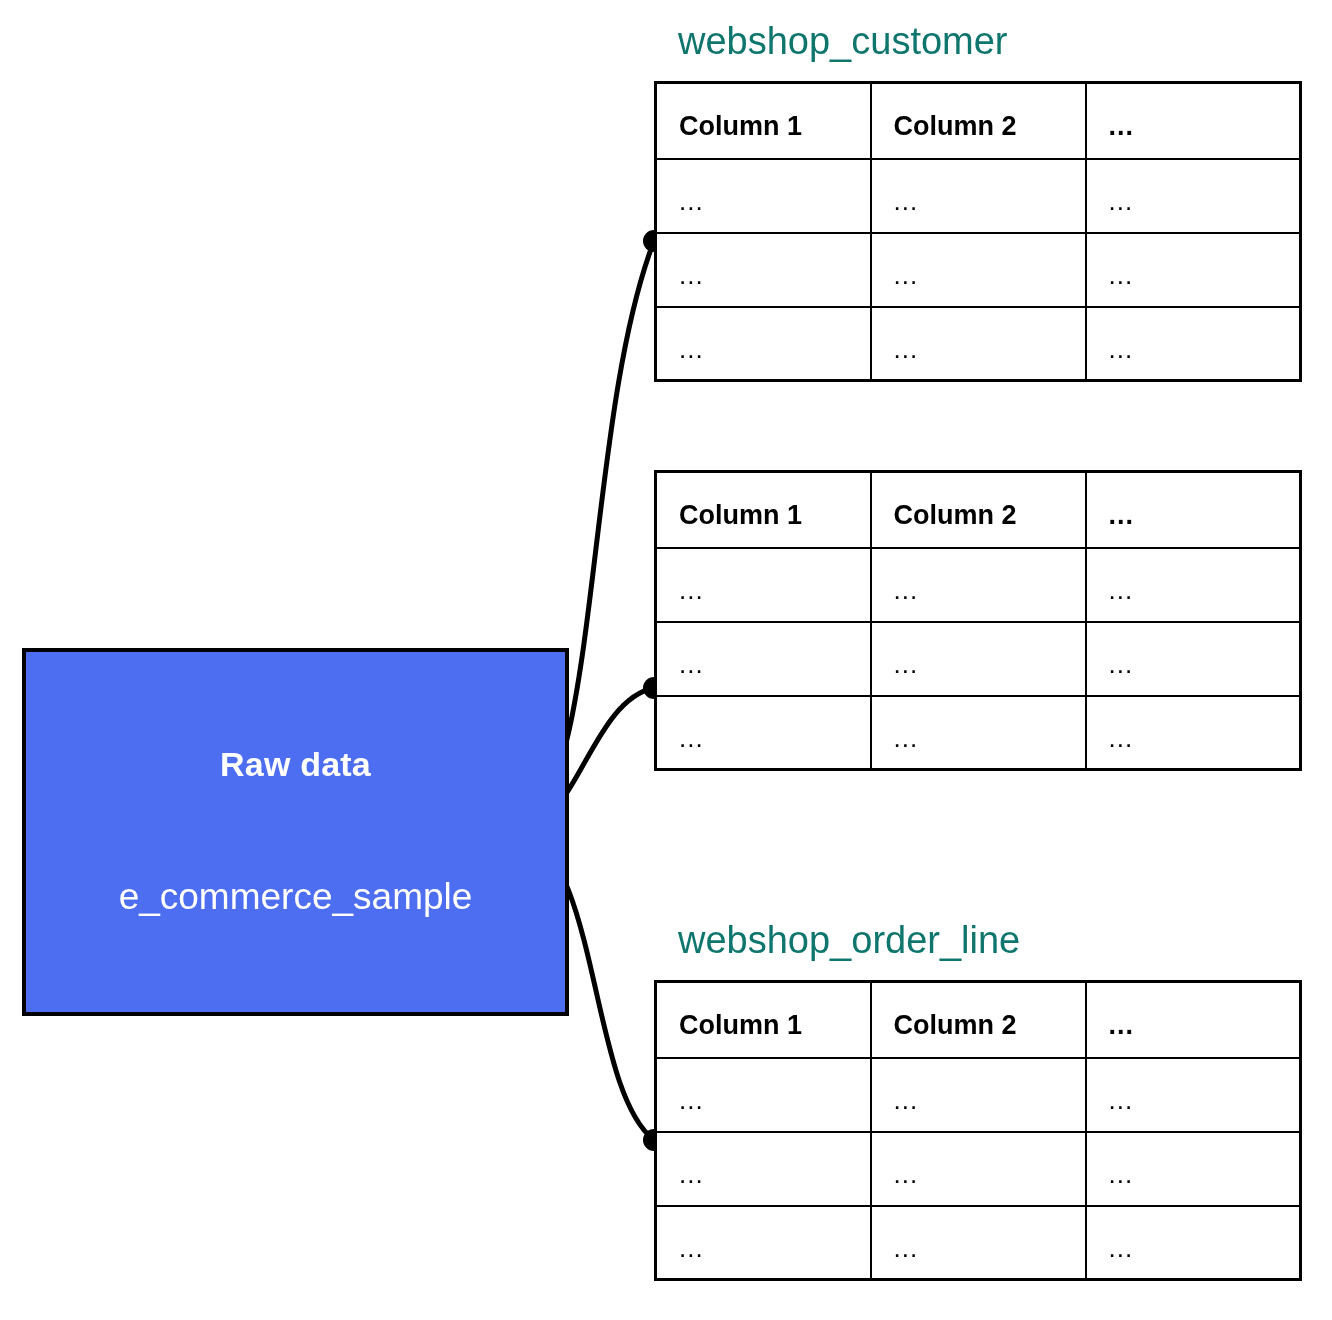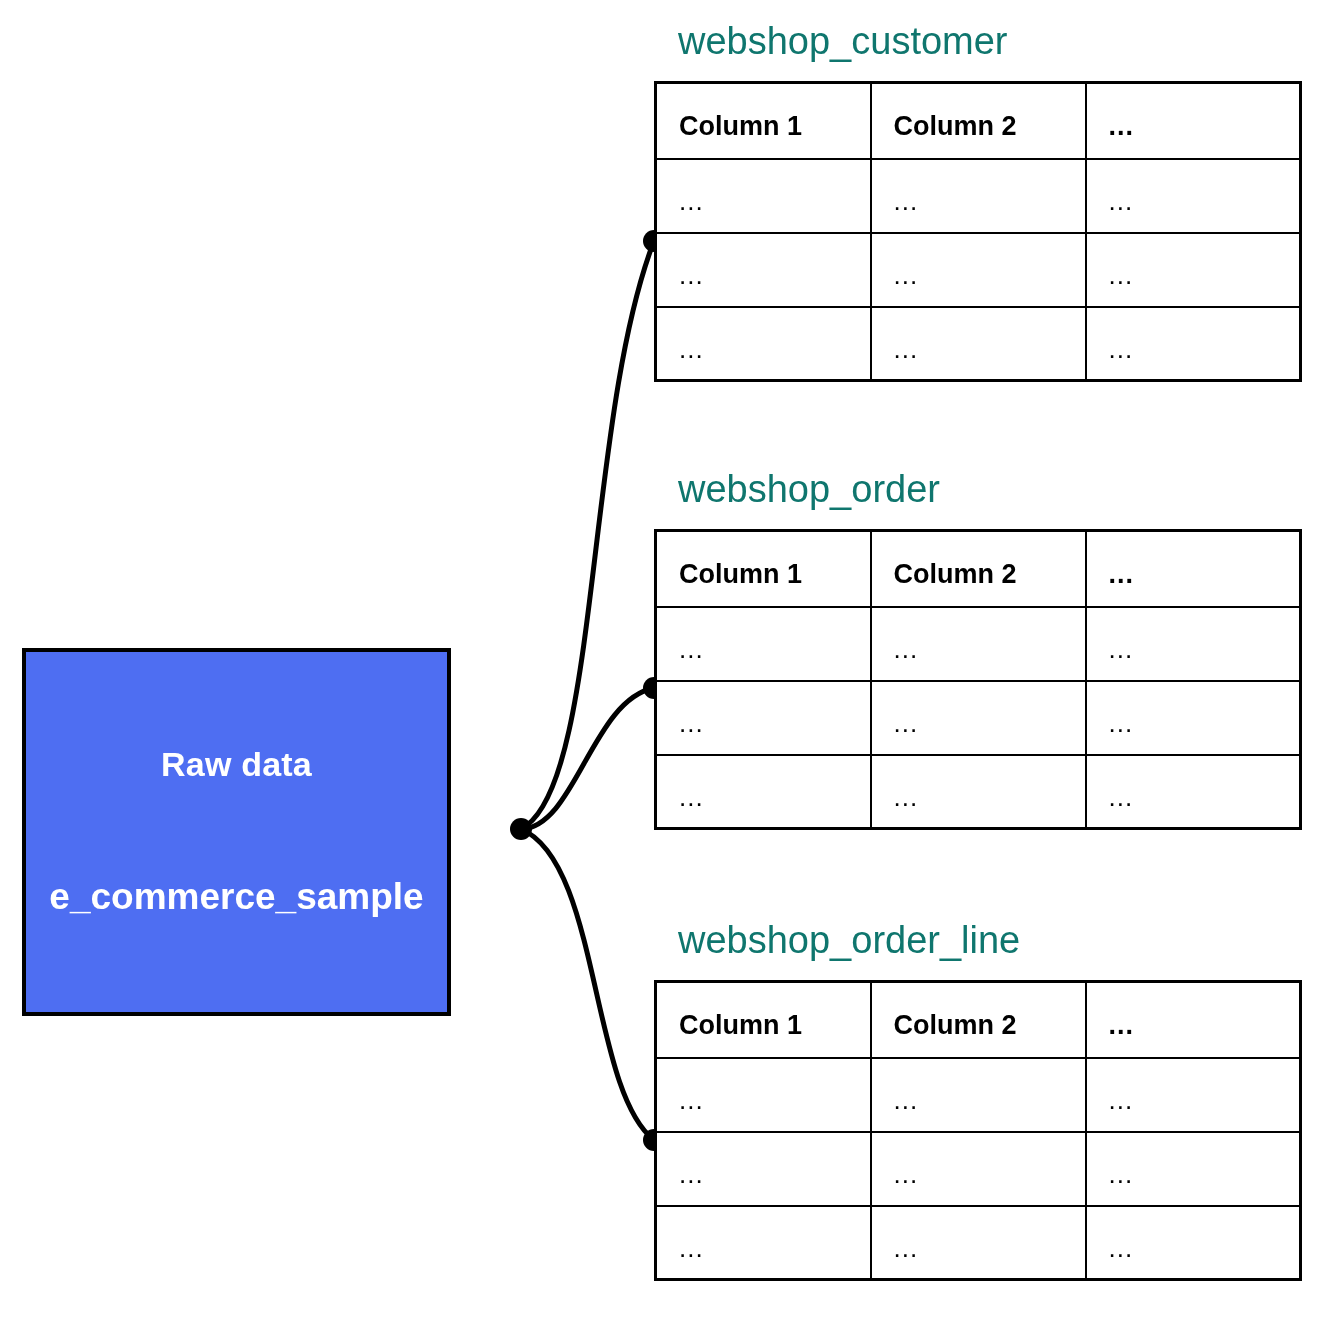--- a/index.html
+++ b/index.html
@@ -28,42 +28,42 @@
     width: 1332px;
     height: 1320px;
     pointer-events: none;
   }
 
   
   .source-box {
     position: absolute;
     left: 22px;
     top: 648px;
-    width: 429px;
+    width: 547px;
     height: 368px;
     background: #4e6ef2;
     border: 4px solid #000000;
     box-sizing: border-box;
     display: flex;
     flex-direction: column;
     align-items: center;
     justify-content: center;
   }
   .source-title {
     color: #ffffff;
     font-size: 34px;
     font-weight: bold;
     line-height: 1.2;
     letter-spacing: 0.2px;
     text-align: center;
   }
   .source-subtitle {
     color: #ffffff;
     font-size: 37px;
-    font-weight: bold;
+    font-weight: normal;
     line-height: 1.2;
     text-align: center;
     margin-top: 90px;
   }
 
   
   .table-group {
     position: absolute;
     left: 654px;
     width: 648px;
@@ -149,21 +149,20 @@
       <tr>
         <td class="dots">...</td>
         <td class="dots">...</td>
         <td class="dots">...</td>
       </tr>
     </tbody>
       </table>
   </div>
 
   <div class="table-group" style="top: 470px;">
-    <div class="table-caption">webshop_order</div>
     <table class="data-table">
       <tbody>
           <tr class="header-row">
         <td>Column 1</td>
         <td>Column 2</td>
         <td class="dots">...</td>
       </tr>
       <tr>
         <td class="dots">...</td>
         <td class="dots">...</td>

